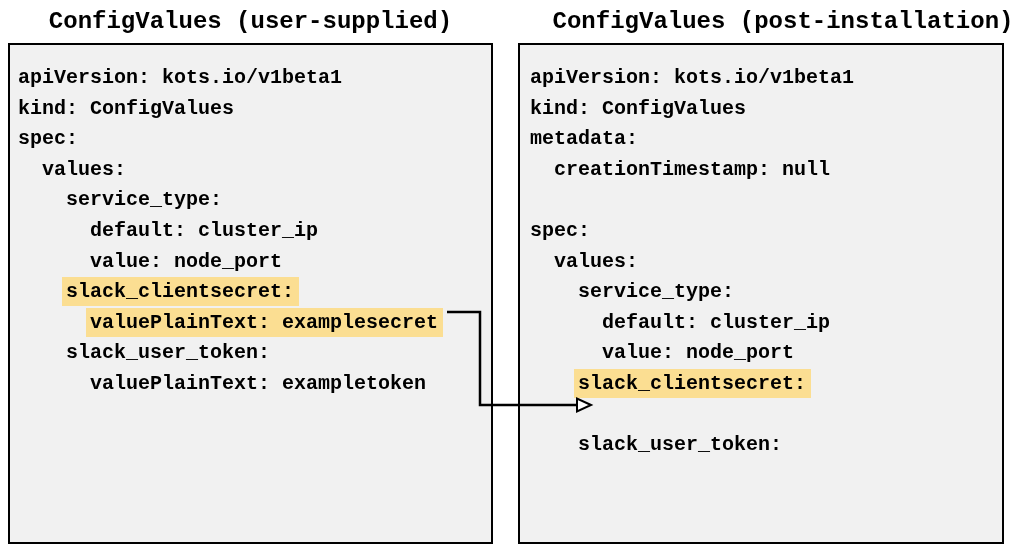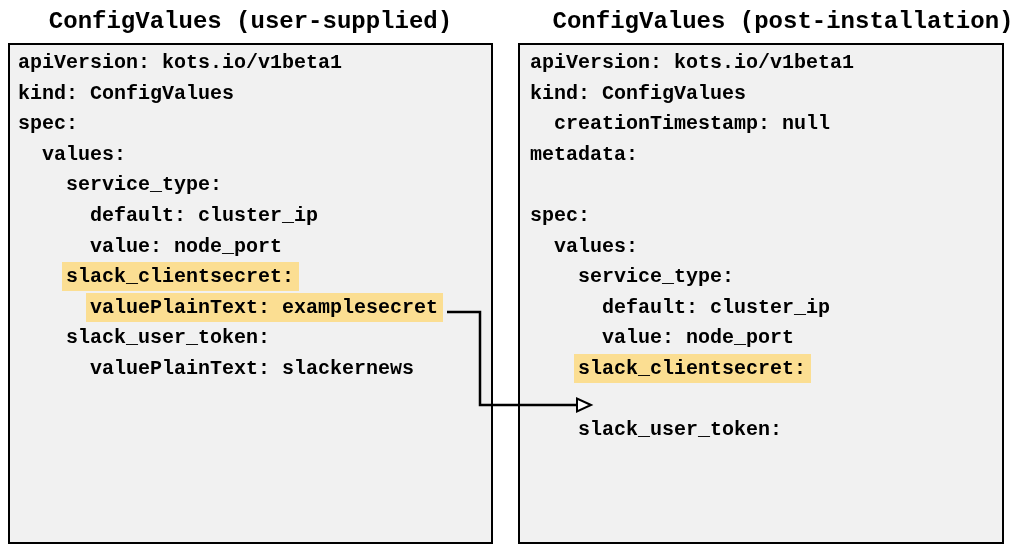--- a/index.html
+++ b/index.html
@@ -34,21 +34,21 @@
   .panel {
     position: absolute;
     top: 43px;
     height: 501px;
     background: var(--panel-bg);
     border: 2px solid var(--border);
   }
   .panel.left  { left: 8px;   width: 485px; }
   .panel.right { left: 518px; width: 486px; }
 
-  .code { padding: 3px 0 0 8px; }
+  .code { padding: 18px 0 0 8px; }
   .panel.right .code { padding-left: 10px; }
 
   .code-line {
     height: 30.6px;
     line-height: 30.6px;
     font-size: 20px;
     white-space: pre;
   }
   .hl {
     background: var(--hl);
@@ -77,30 +77,30 @@
         <div class="code-line"><span></span><span>apiVersion: kots.io/v1beta1</span></div>
         <div class="code-line"><span></span><span>kind: ConfigValues</span></div>
         <div class="code-line"><span></span><span>spec:</span></div>
         <div class="code-line"><span>  </span><span>values:</span></div>
         <div class="code-line"><span>    </span><span>service_type:</span></div>
         <div class="code-line"><span>      </span><span>default: cluster_ip</span></div>
         <div class="code-line"><span>      </span><span>value: node_port</span></div>
         <div class="code-line"><span>    </span><span class="hl">slack_clientsecret:</span></div>
         <div class="code-line"><span>      </span><span class="hl">valuePlainText: examplesecret</span></div>
         <div class="code-line"><span>    </span><span>slack_user_token:</span></div>
-        <div class="code-line"><span>      </span><span>valuePlainText: slackernews</span></div>
+        <div class="code-line"><span>      </span><span>valuePlainText: exampletoken</span></div>
       </div>
   </div>
 
   <div class="panel right">
     <div class="code">
         <div class="code-line"><span></span><span>apiVersion: kots.io/v1beta1</span></div>
         <div class="code-line"><span></span><span>kind: ConfigValues</span></div>
+        <div class="code-line"><span></span><span>metadata:</span></div>
         <div class="code-line"><span>  </span><span>creationTimestamp: null</span></div>
-        <div class="code-line"><span></span><span>metadata:</span></div>
         <div class="code-line"><span>  </span></div>
         <div class="code-line"><span></span><span>spec:</span></div>
         <div class="code-line"><span>  </span><span>values:</span></div>
         <div class="code-line"><span>    </span><span>service_type:</span></div>
         <div class="code-line"><span>      </span><span>default: cluster_ip</span></div>
         <div class="code-line"><span>      </span><span>value: node_port</span></div>
         <div class="code-line"><span>    </span><span class="hl">slack_clientsecret:</span></div>
         <div class="code-line"><span>      </span></div>
         <div class="code-line"><span>    </span><span>slack_user_token:</span></div>
         <div class="code-line"><span>      </span></div>

